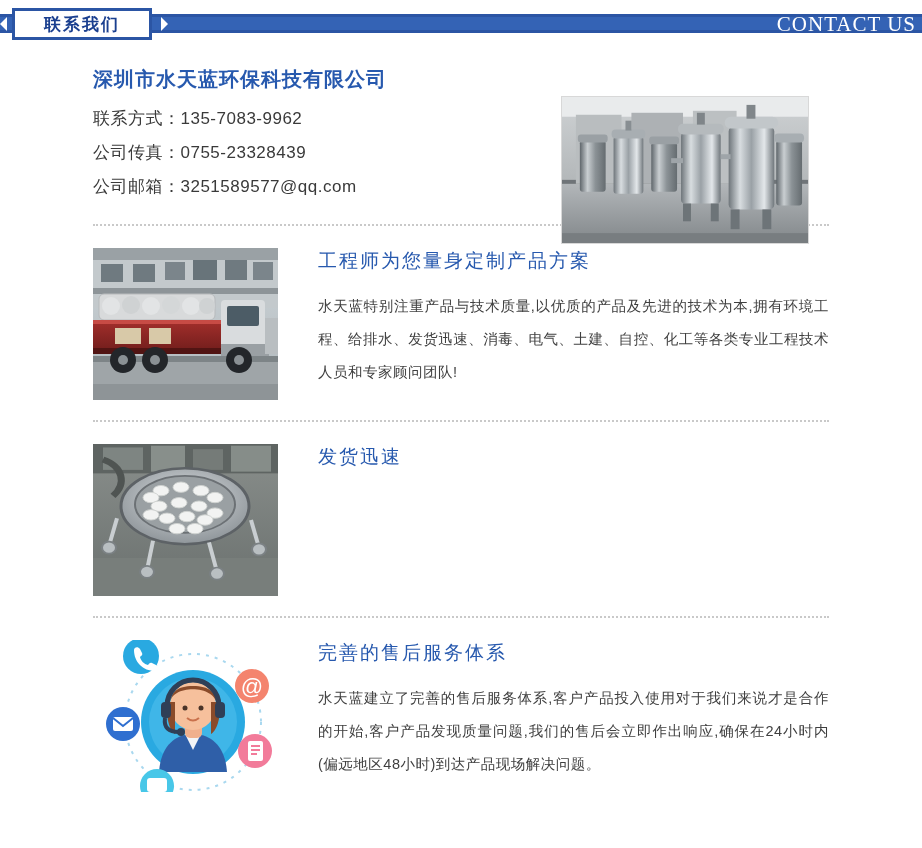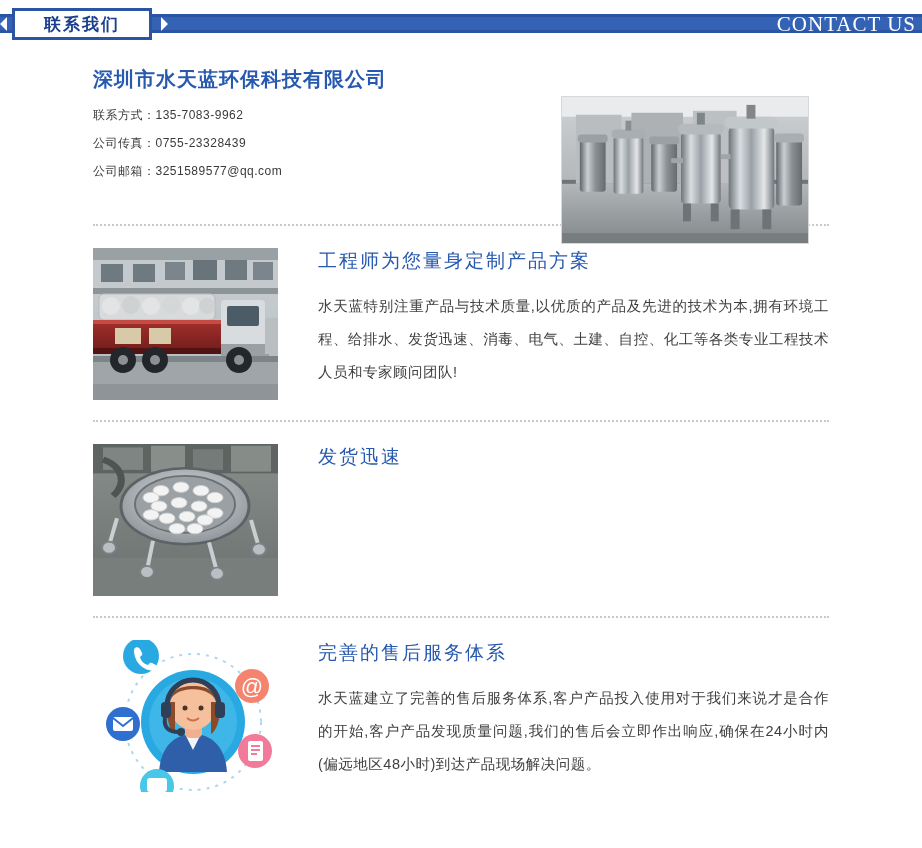--- a/index.html
+++ b/index.html
@@ -99,21 +99,21 @@
     width: 450px;
   }
   .company-name {
     font-size: 20px;
     font-weight: bold;
     color: #2759ae;
     letter-spacing: 1px;
     margin-bottom: 14px;
   }
   .contact-line {
-    font-size: 12px;
+    font-size: 17px;
     color: #3a3a3a;
     margin-bottom: 11px;
     letter-spacing: 0.5px;
   }
   .contact-photo {
     position: absolute;
     left: 561px;
     top: 48px;
     width: 248px;
     height: 148px;

